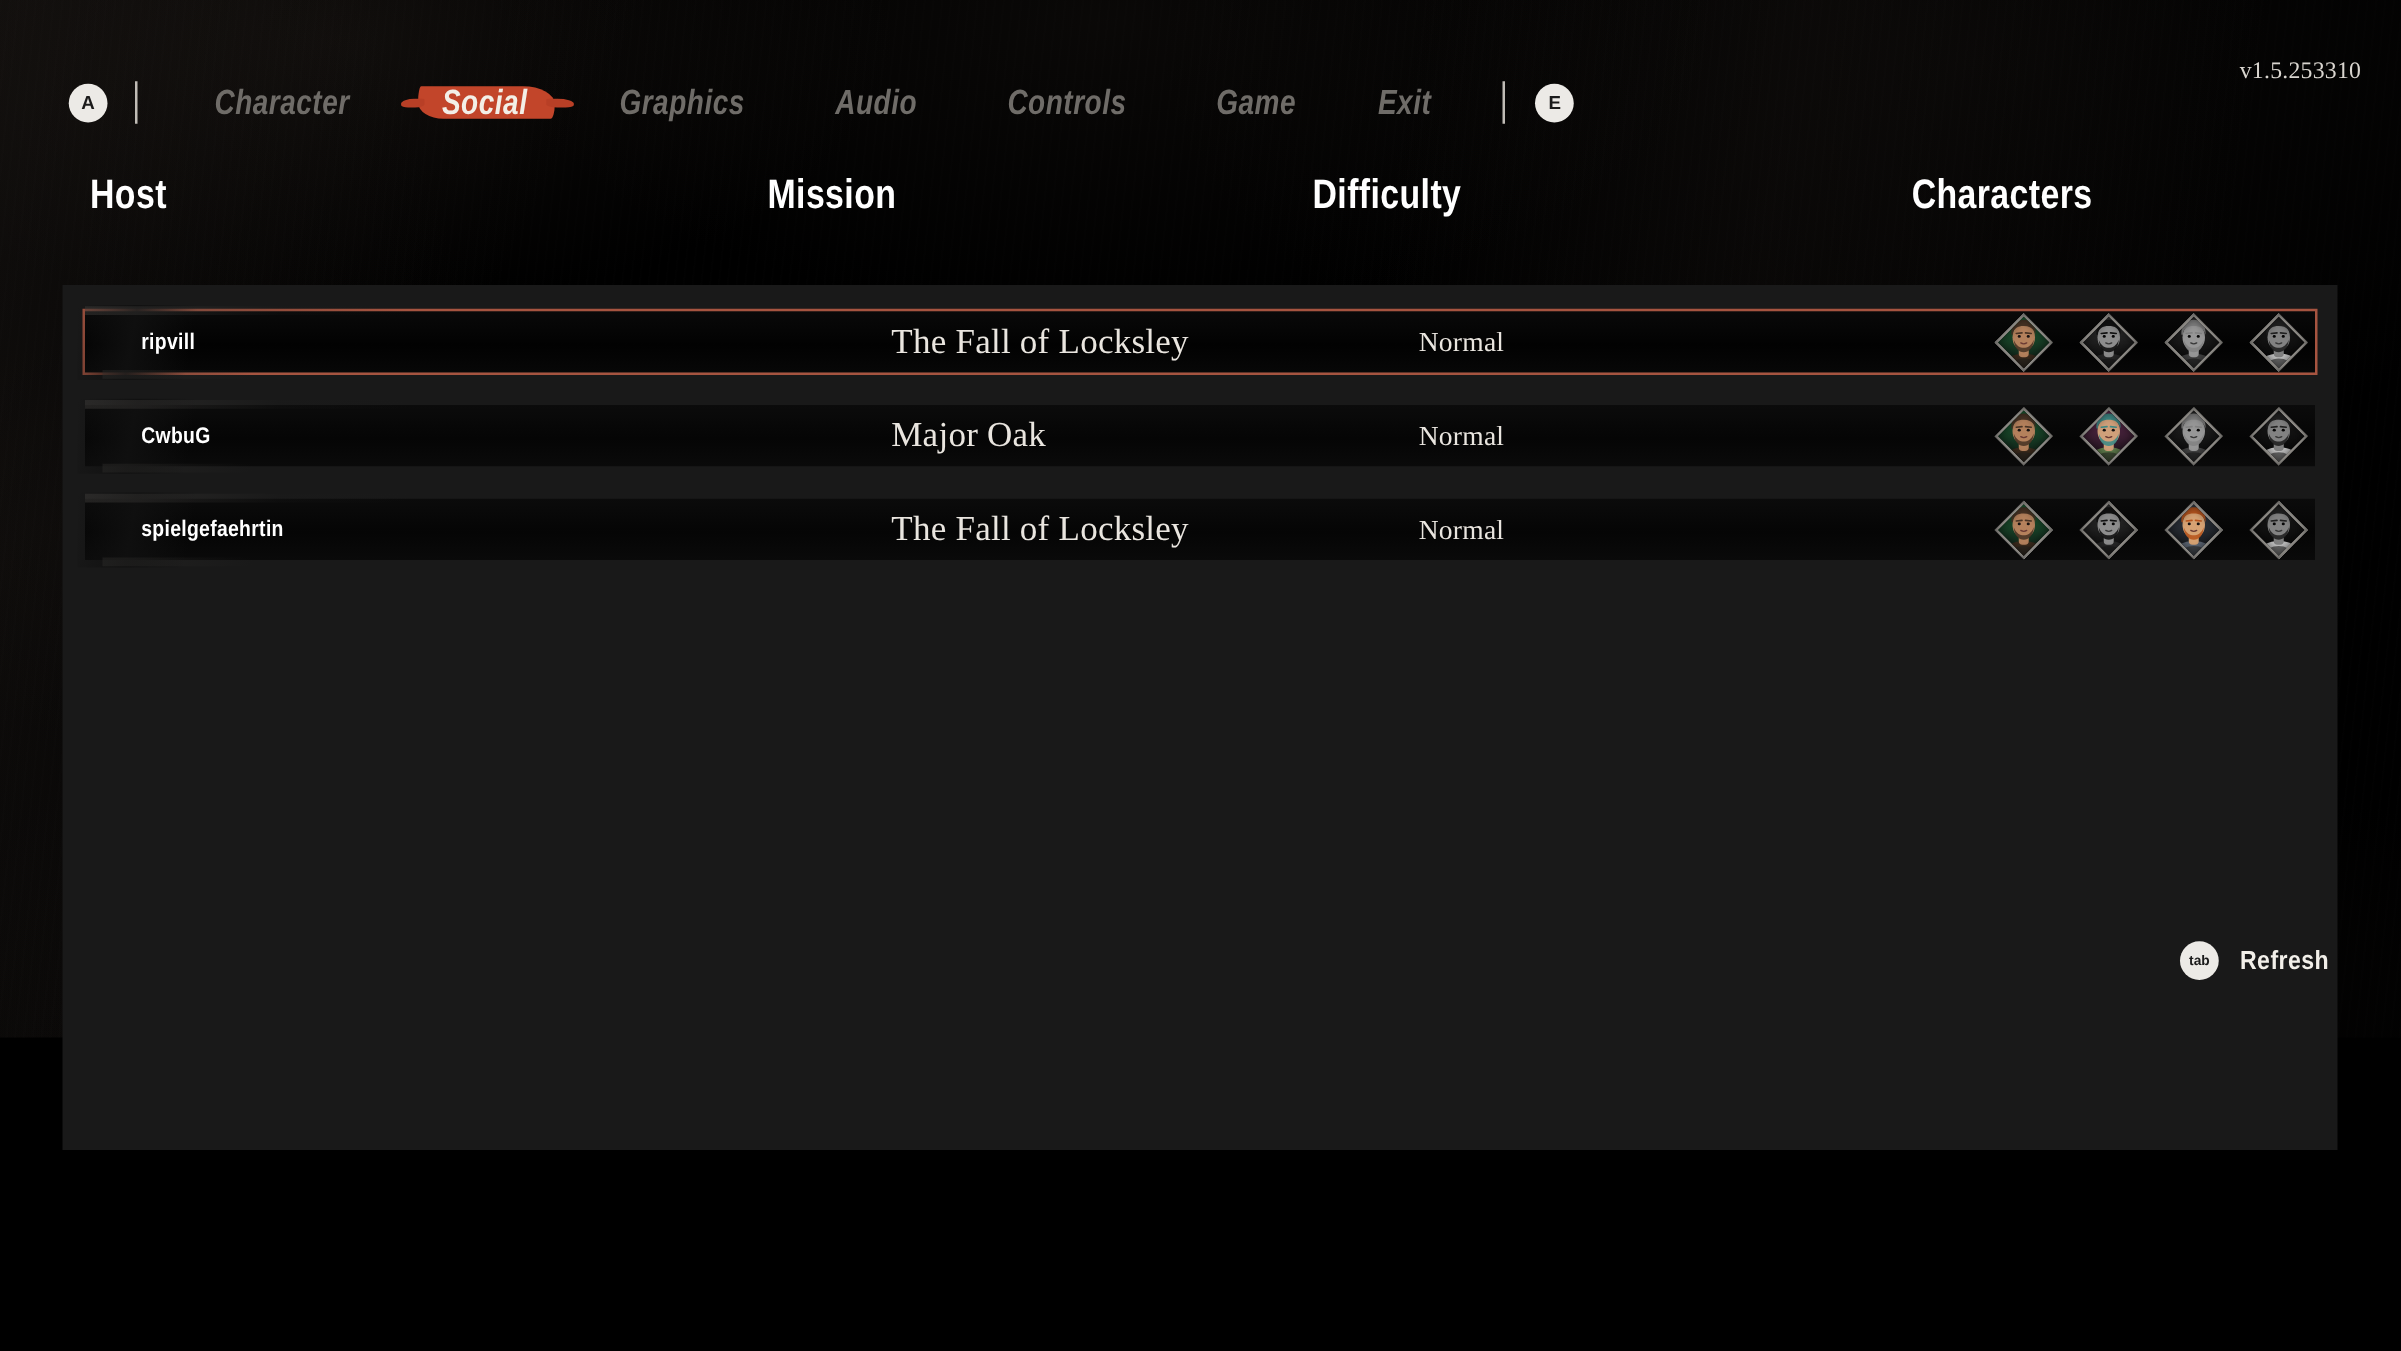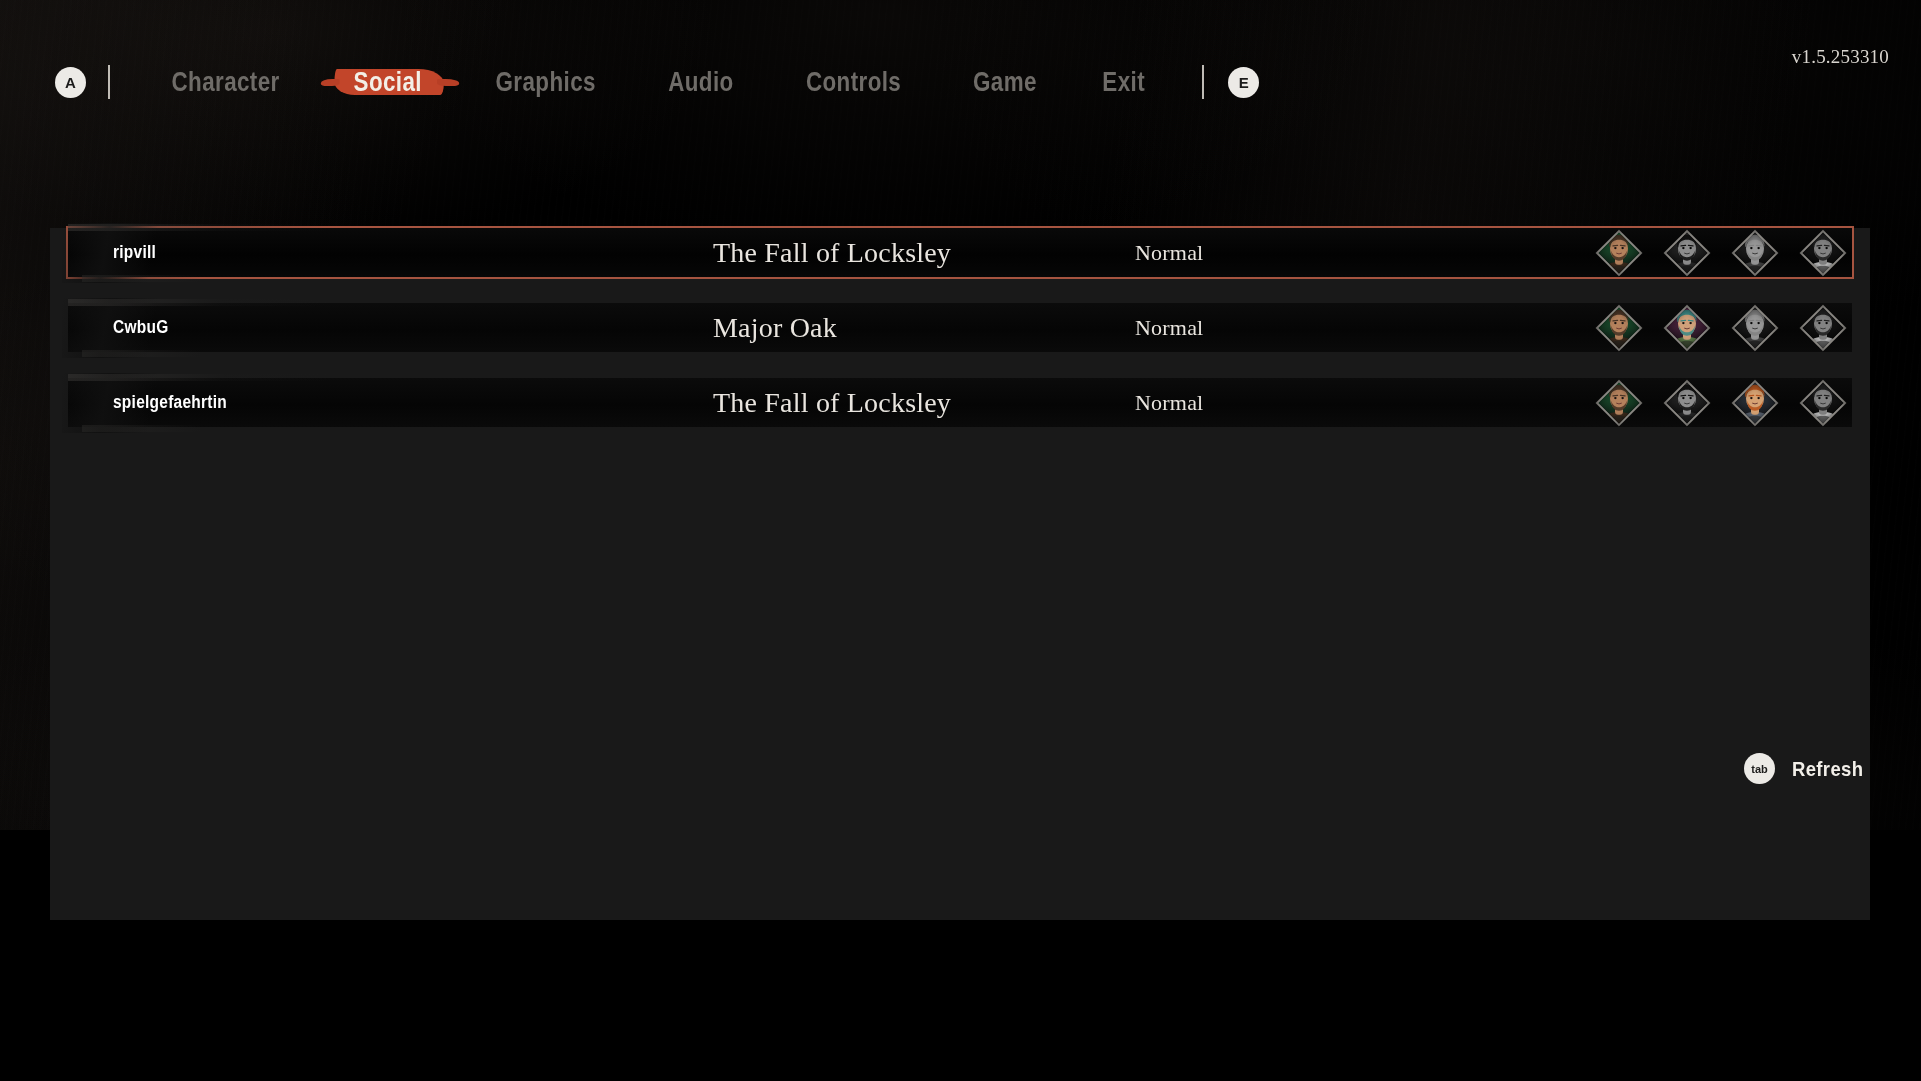--- a/index.html
+++ b/index.html
@@ -111,21 +111,21 @@
     background:#191919;
   }
   .rows { position:absolute; left:18px; top:0px; width:1784px; }
 
   .row {
     position:relative;
     height:49px; margin-bottom:26px;
     background:linear-gradient(180deg,#0b0b0b 0%, #050505 55%, #0a0a0a 100%);
     display:flex; align-items:center;
   }
-  .row:first-child { }
+  .row:first-child { margin-top:21px; }
   .row.selected {
     outline:2px solid #a65440;
     outline-offset:0;
     background:linear-gradient(180deg,#090909 0%, #020202 55%, #070707 100%);
   }
   
   .row .edge {
     position:absolute; left:-6px; top:-5px; width:110px; height:60px;
     background:
       linear-gradient(100deg, rgba(0,0,0,0) 0%, rgba(16,16,16,.9) 40%, rgba(0,0,0,0) 80%);
@@ -219,33 +219,39 @@
 <div id="root">
 
   <div class="bg-texture"></div>
   <div class="bg-streaks"></div>
 
   <div class="version">v1.5.253310</div>
 
   <div class="navbar">
     <div class="keycap">A</div>
     <div class="nav-divider"></div>
-    <div id="nav-items" style="display:flex;align-items:center;">
+    <div id="nav-items" style="display:flex;align-items:center;font-style:italic;">
         <div class="nav-item"><span class="nav-label">Character</span></div>
         <div class="nav-item active"><span class="brush" style="background: rgb(194, 69, 42);"></span><span class="nav-label">Social</span></div>
         <div class="nav-item"><span class="nav-label">Graphics</span></div>
         <div class="nav-item"><span class="nav-label">Audio</span></div>
         <div class="nav-item"><span class="nav-label">Controls</span></div>
         <div class="nav-item"><span class="nav-label">Game</span></div>
         <div class="nav-item"><span class="nav-label">Exit</span></div>
       </div>
     <div class="nav-divider right"></div>
     <div class="keycap">E</div>
   </div>
 
+  <div class="col-headers">
+    <div class="col-head ch-host">Host</div>
+    <div class="col-head ch-mission">Mission</div>
+    <div class="col-head ch-difficulty">Difficulty</div>
+    <div class="col-head ch-characters">Characters</div>
+  </div>
 
   <div class="panel">
     <div class="rows" id="lobby-rows">
         <div class="row selected">
           <div class="edge"></div>
           <div class="smear-top"></div>
           <div class="smear-bot"></div>
           <div class="cell-host">ripvill</div>
           <div class="cell-mission">The Fall of Locksley</div>
           <div class="cell-difficulty">Normal</div>

